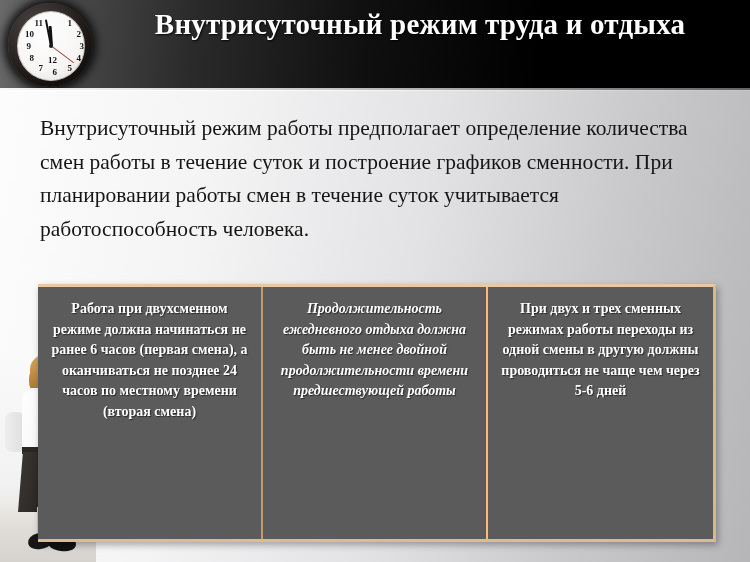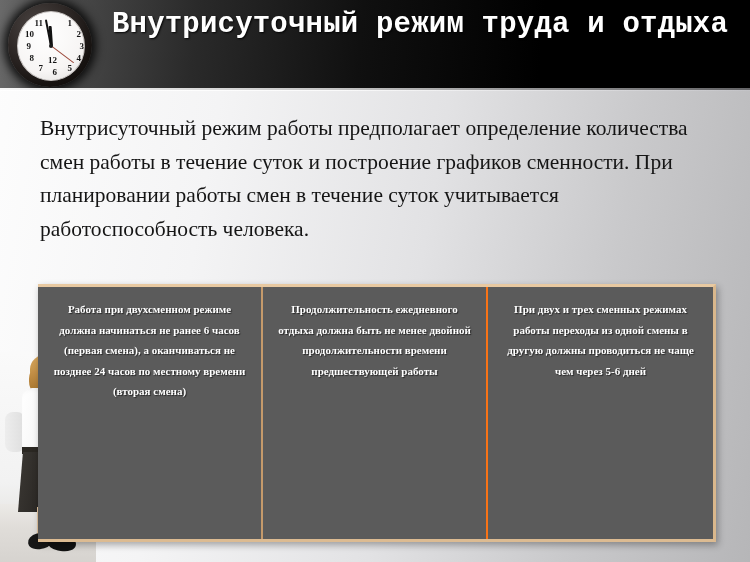--- a/index.html
+++ b/index.html
@@ -112,21 +112,21 @@
   }
 
   
   .title {
     position: absolute;
     left: 110px;
     top: 4px;
     width: 620px;
     text-align: center;
     color: #ffffff;
-    font-family: Liberation Mono, monospace;
+    font-family: Liberation Serif, serif;
     font-weight: 700;
     font-size: 29px;
     line-height: 41px;
     letter-spacing: 0.2px;
     text-shadow: 1px 1px 2px rgba(0,0,0,0.9);
   }
 
   
   .intro {
     position: absolute;
@@ -261,29 +261,29 @@
     box-sizing: border-box;
     box-shadow: 2px 3px 7px rgba(0,0,0,0.32);
   }
   .col {
     position: relative;
     box-sizing: border-box;
     padding: 12px 12px 0 12px;
     background: #5b5b5b;
   }
   .col-1 { width: 226px; border-right: 2px solid #c59a6b; }
-  .col-2 { width: 226px; border-right: 2px solid #f97316; }
+  .col-2 { width: 226px; border-right: 2px solid #fdba74; font-style: italic; }
   .col-3 { width: 226px; }
 
   .col-text {
     text-align: center;
     color: #ffffff;
     font-family: "Liberation Serif", serif;
     font-weight: 700;
-    font-size: 11px;
+    font-size: 14px;
     line-height: 20.6px;
     text-shadow: 1px 1px 1px rgba(0,0,0,0.55);
   }
 </style>
 </head>
 <body>
 
 <div class="slide">
 
   <div class="header">

